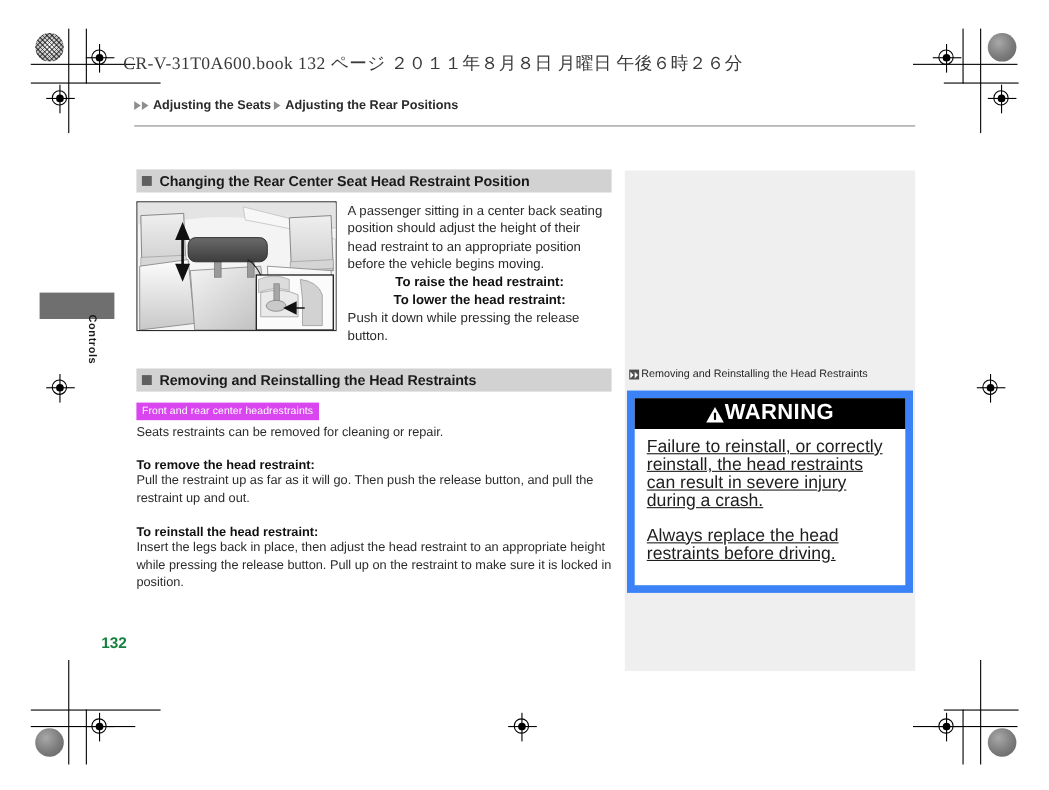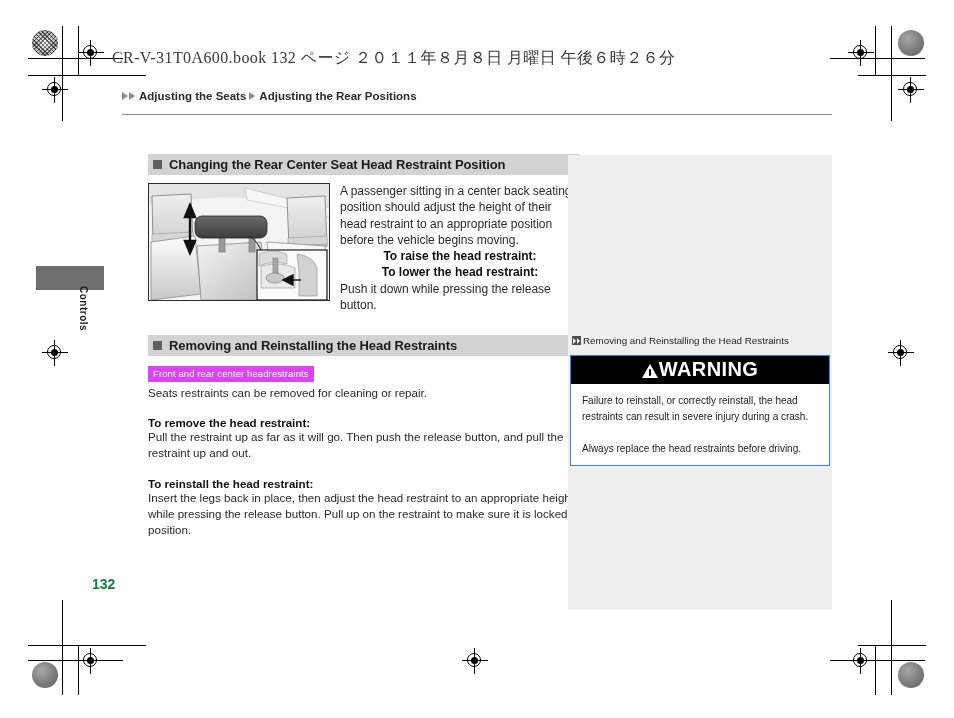--- a/index.html
+++ b/index.html
@@ -125,21 +125,20 @@
     writing-mode: vertical-rl;
     letter-spacing: .5px;
   }
 
   
   .main-col {
     position: absolute;
     left: 124px;
     top: 154px;
     width: 432px;
-    margin-left: 24px;
   }
 
   .sec-head {
     background: #d2d2d2;
     height: 21px;
     display: flex;
     align-items: center;
     padding-left: 5px;
     box-sizing: border-box;
   }
@@ -242,21 +241,21 @@
     top: 1.5px;
   }
   .ref-line .chev::before { left: 1px; }
   .ref-line .chev::after  { left: 4.5px; }
 
   .warnbox {
     position: absolute;
     left: 2px;
     top: 200px;
     width: 260px;
-    border: 1px solid #3b82f6;
+    border: 7px solid #3b82f6;
     background: #ffffff;
     box-sizing: border-box;
   }
   .warnbar {
     background: #000000;
     color: #ffffff;
     text-align: center;
     font-size: 20px;
     font-weight: 700;
     letter-spacing: .4px;
@@ -278,24 +277,25 @@
     content: "";
     position: absolute;
     left: -1.2px;
     top: 5px;
     width: 2.4px;
     height: 7px;
     background: #000;
     border-radius: 1px;
   }
   .warnbody {
-    padding: 9px 11px 8px 11px;
-    font-size: 10px;
+    padding: 9px 11px 20px 11px;
+    font-size: 16px;
     line-height: 16.4px;
     color: #1d1d1d;
+    text-decoration: underline;
   }
   .warnbody p { margin: 0; }
   .warnbody p + p { margin-top: 15px; }
 
   
   .pageno {
     position: absolute;
     left: 92px;
     top: 576px;
     font-size: 14px;

